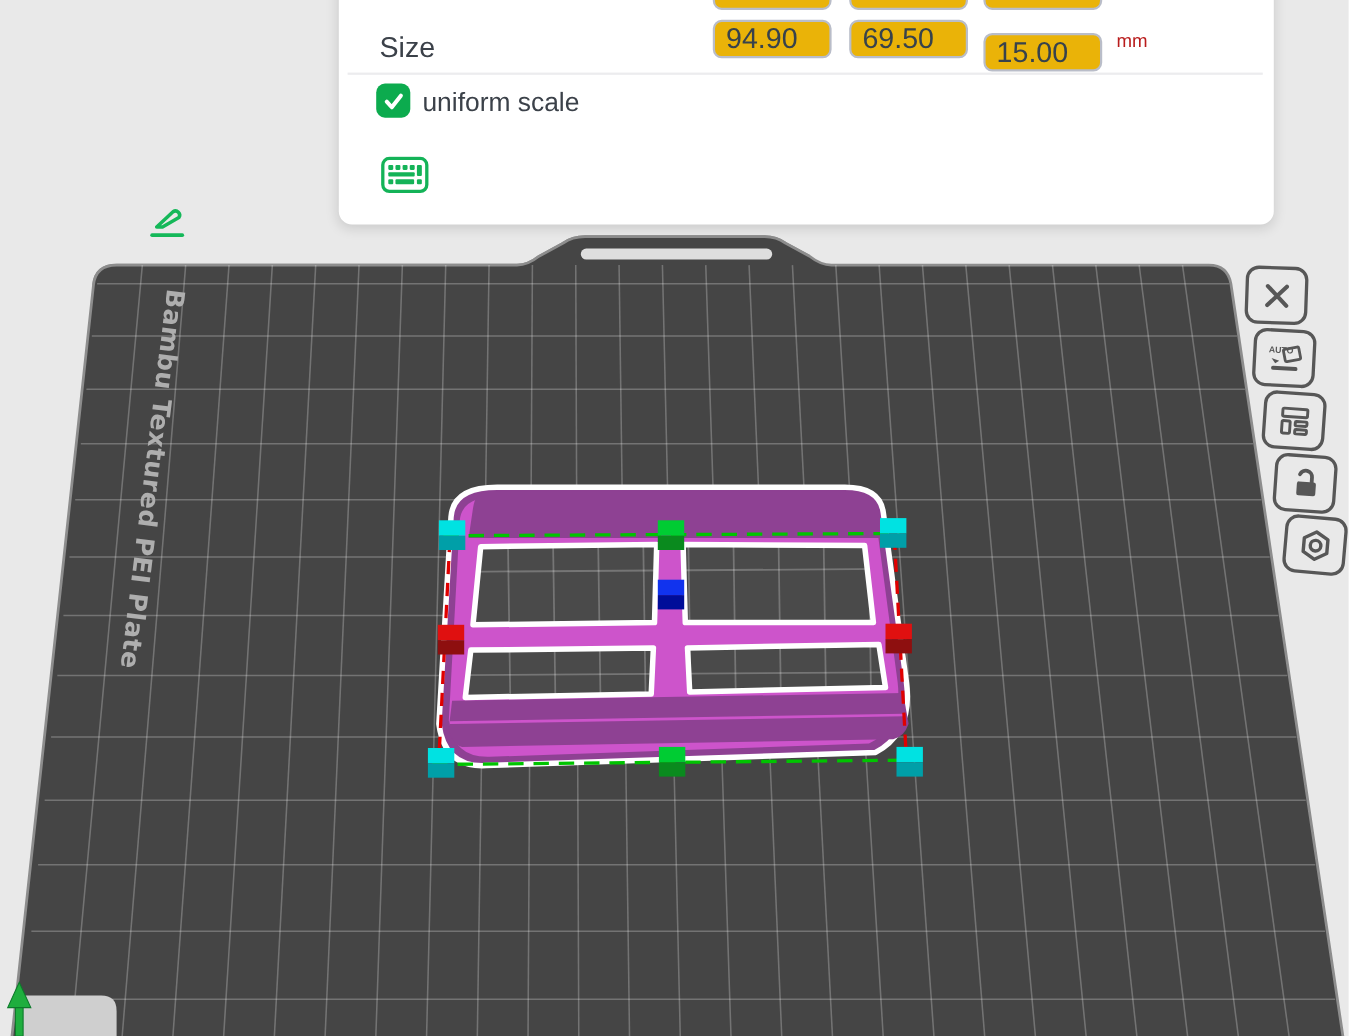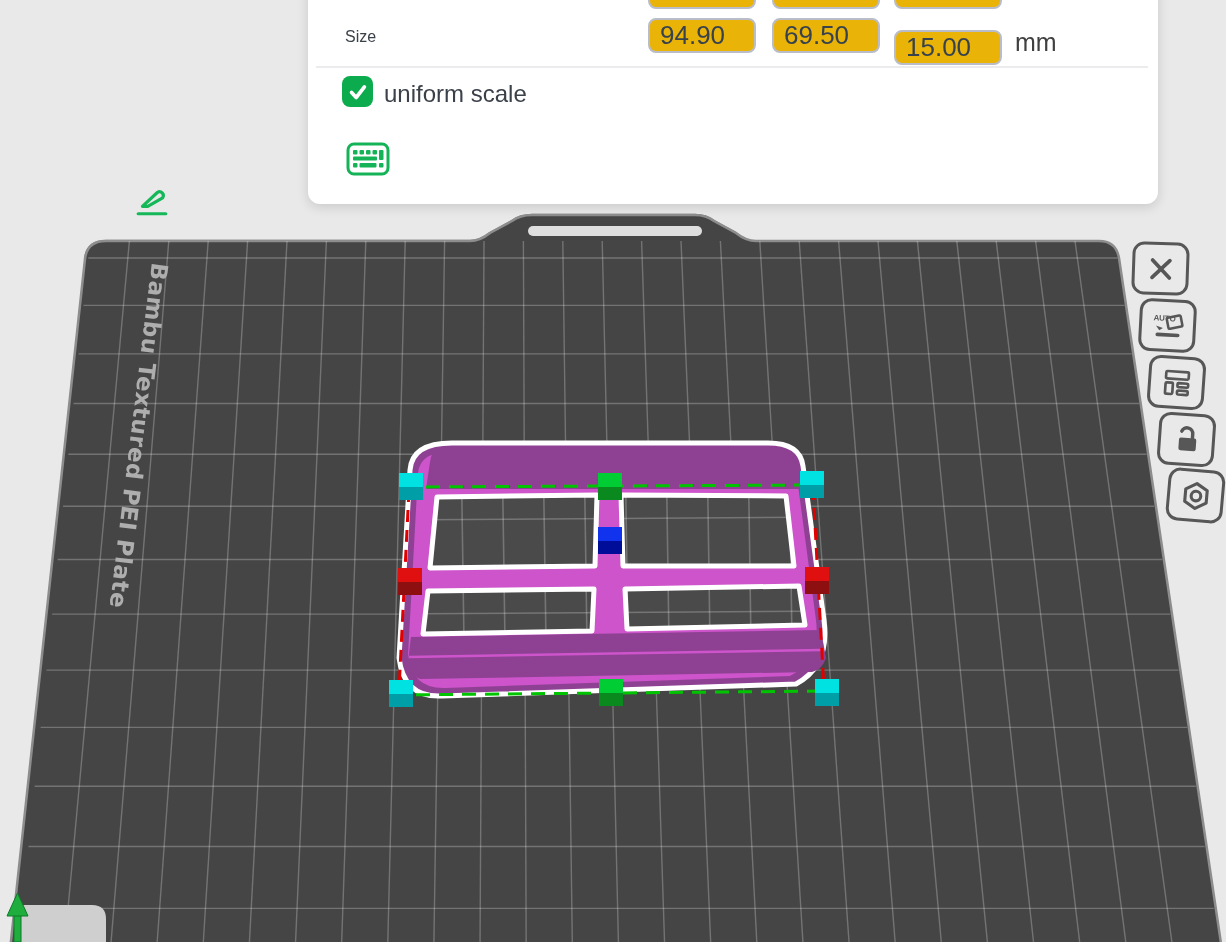--- a/index.html
+++ b/index.html
@@ -9,28 +9,28 @@
   
   .scene { position:absolute; left:0; top:0; width:1226px; height:942px; }
 
   
   .dialog {
     position:absolute; left:308px; top:-46px; width:850px; height:250px;
     background:#ffffff; border-radius:12px;
     box-shadow:0 3px 12px rgba(0,0,0,0.14);
     z-index:30;
   }
-  .row-label { position:absolute; font-size:16px; color:#3b4149; }
+  .row-label { position:absolute; font-size:26px; color:#3b4149; }
   .num-input {
     position:absolute; width:108px; height:35px;
     border:2px solid #b9bdc9; border-radius:8px;
     font-size:26px; color:#37424c; padding:0 10px;
     font-family:"Liberation Sans", sans-serif; background:#eab308; outline:none;
   }
-  .unit { position:absolute; font-size:25px; color:#404040; }
+  .unit { position:absolute; font-size:17px; color:#b91c1c; }
   .divider { position:absolute; left:8px; right:10px; top:112px; height:2px; background:#ececee; }
   .checkbox {
     position:absolute; left:34px; top:122px; width:31px; height:31px;
     background:#0cab4e; border-radius:8px; display:flex; align-items:center; justify-content:center;
     cursor:pointer;
   }
   .cb-label { position:absolute; left:76px; top:126px; font-size:24px; color:#3b4149; }
   .kbd-btn { position:absolute; left:38px; top:188px; width:44px; height:34px; background:transparent; border:none; cursor:pointer; }
 
   

